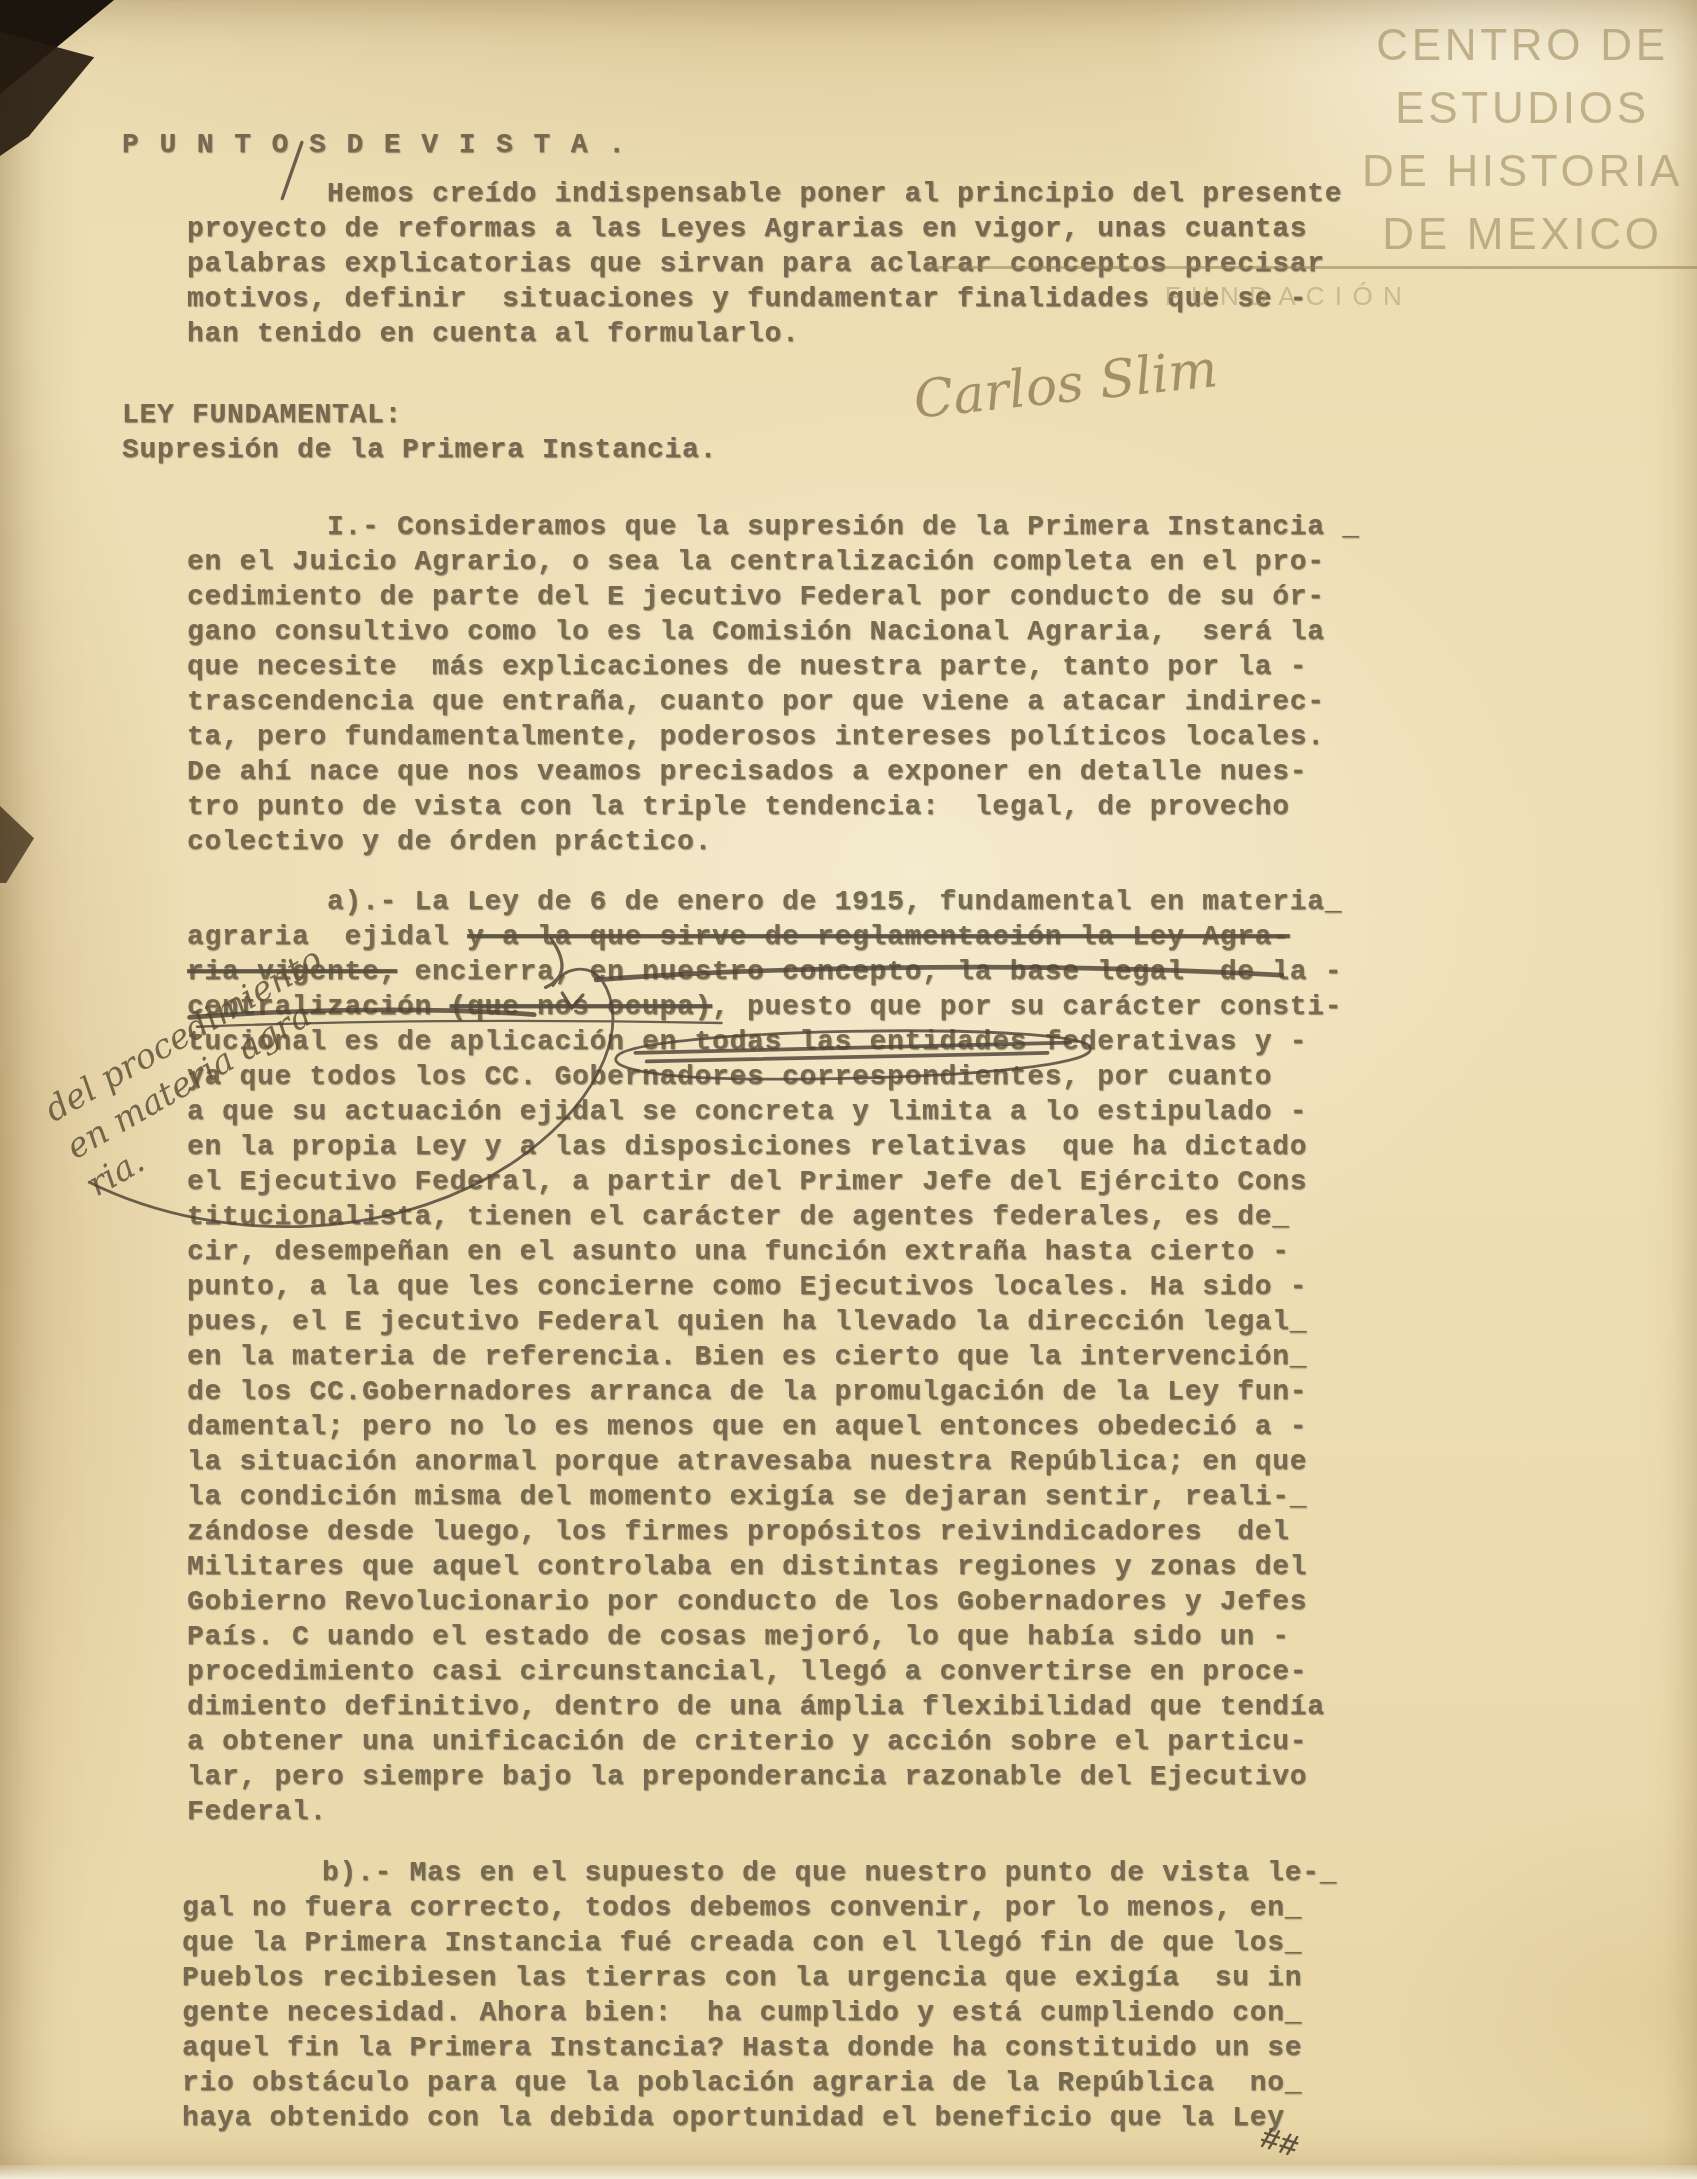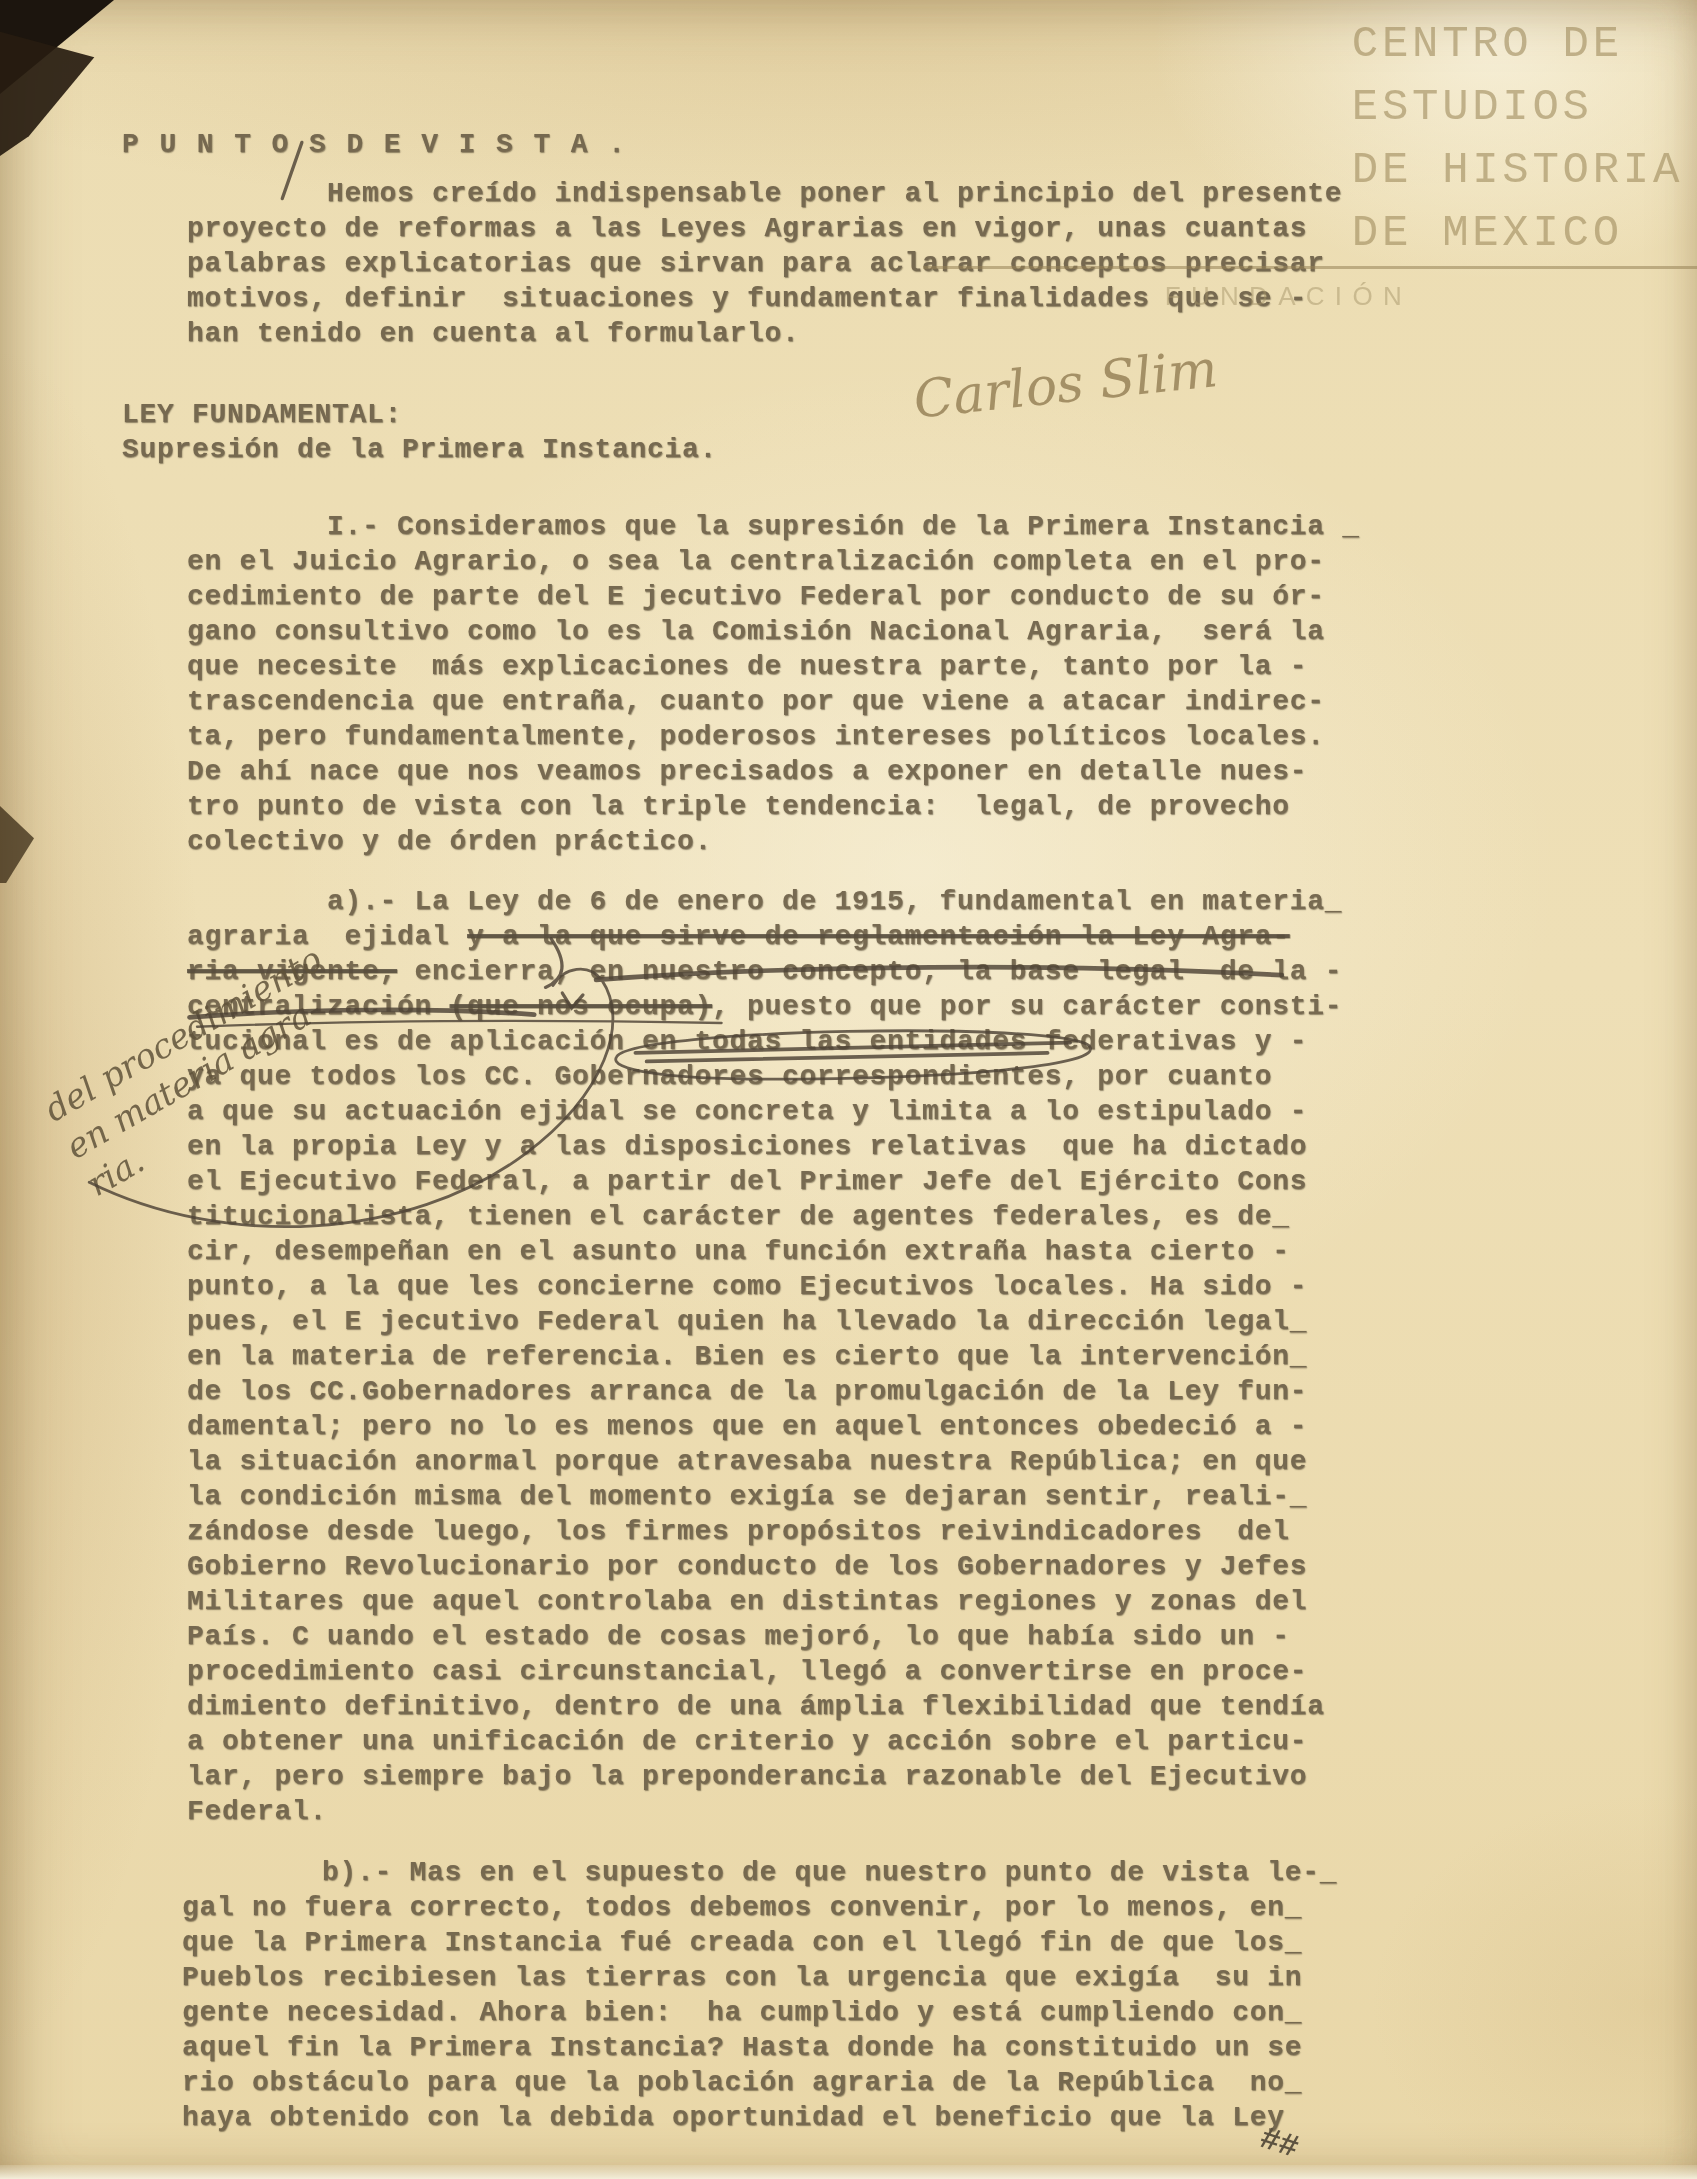--- a/index.html
+++ b/index.html
@@ -35,22 +35,22 @@
   .tline { white-space:pre; }
   .center { }
   .struck {
     text-decoration:line-through;
     text-decoration-thickness:3.7px;
     text-decoration-color:rgba(78,67,54,0.8);
   }
   
   .watermark {
     position:absolute; top:13px; right:15px; z-index:5;
-    text-align:left;
-    font-family:Liberation Mono, monospace;
+    text-align:center;
+    font-family:Liberation Sans, sans-serif;
     font-size:44px; line-height:63px; letter-spacing:3.7px;
     color:rgba(158,138,92,0.60);
   }
   .wm-rule {
     position:absolute; left:923px; right:0; top:266px; height:2.8px;
     background:rgba(150,130,85,0.55); z-index:5;
   }
   .wm-foundation {
     position:absolute; top:281px; right:286px; z-index:5;
     font-family:Liberation Sans, sans-serif;
@@ -162,22 +162,22 @@
       <div class="tline">titucionalista, tienen el carácter de agentes federales, es de_</div>
       <div class="tline">cir, desempeñan en el asunto una función extraña hasta cierto -</div>
       <div class="tline">punto, a la que les concierne como Ejecutivos locales. Ha sido -</div>
       <div class="tline">pues, el E jecutivo Federal quien ha llevado la dirección legal_</div>
       <div class="tline">en la materia de referencia. Bien es cierto que la intervención_</div>
       <div class="tline">de los CC.Gobernadores arranca de la promulgación de la Ley fun-</div>
       <div class="tline">damental; pero no lo es menos que en aquel entonces obedeció a -</div>
       <div class="tline">la situación anormal porque atravesaba nuestra República; en que</div>
       <div class="tline">la condición misma del momento exigía se dejaran sentir, reali-_</div>
       <div class="tline">zándose desde luego, los firmes propósitos reivindicadores  del</div>
+      <div class="tline">Militares que aquel controlaba en distintas regiones y zonas del</div>
       <div class="tline">Gobierno Revolucionario por conducto de los Gobernadores y Jefes</div>
-      <div class="tline">Militares que aquel controlaba en distintas regiones y zonas del</div>
       <div class="tline">País. C uando el estado de cosas mejoró, lo que había sido un -</div>
       <div class="tline">procedimiento casi circunstancial, llegó a convertirse en proce-</div>
       <div class="tline">dimiento definitivo, dentro de una ámplia flexibilidad que tendía</div>
       <div class="tline">a obtener una unificación de criterio y acción sobre el particu-</div>
       <div class="tline">lar, pero siempre bajo la preponderancia razonable del Ejecutivo</div>
       <div class="tline">Federal.</div>
     </div>
 
   <div class="typed" style="left:182px; top:1855px;">
       <div class="tline">        b).- Mas en el supuesto de que nuestro punto de vista le-_</div>

